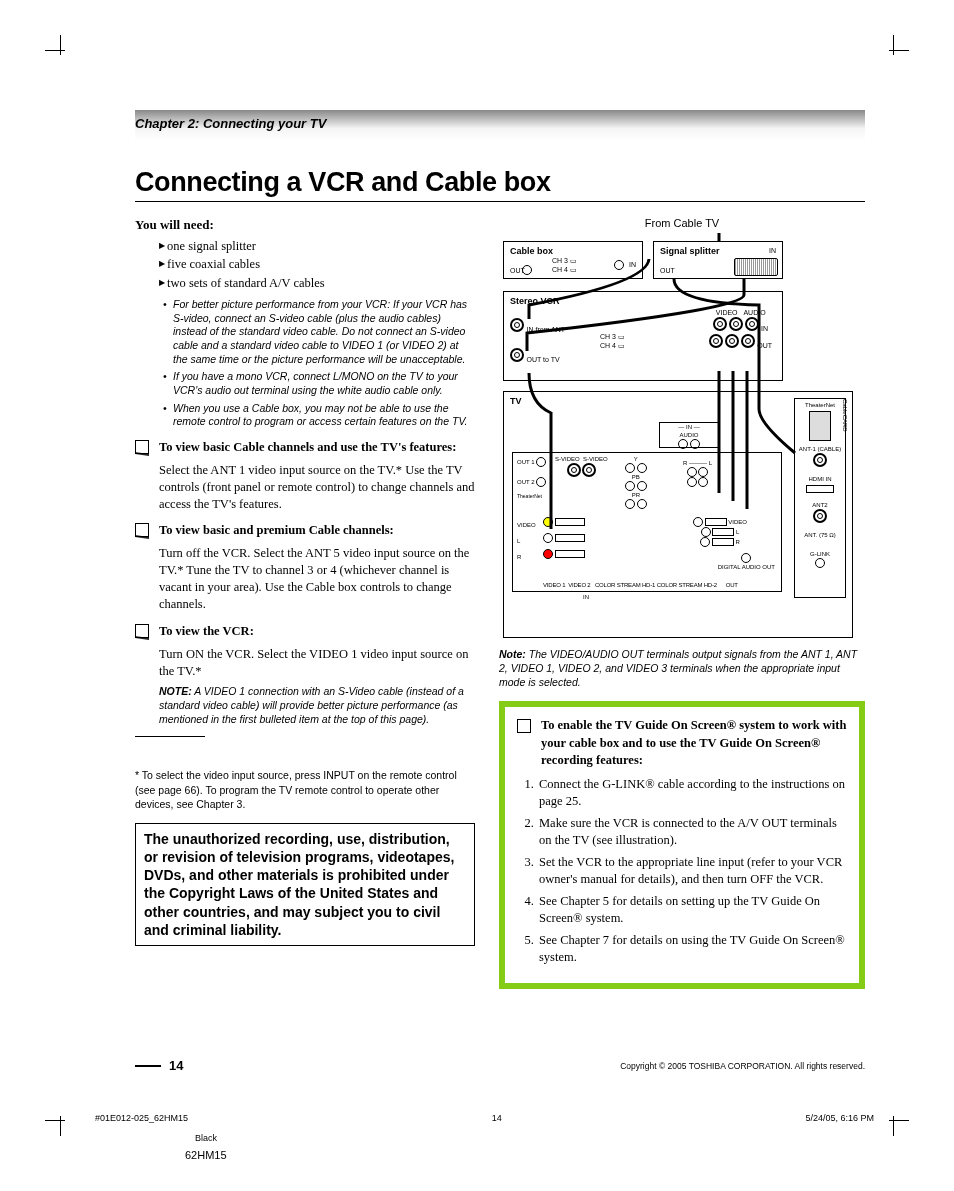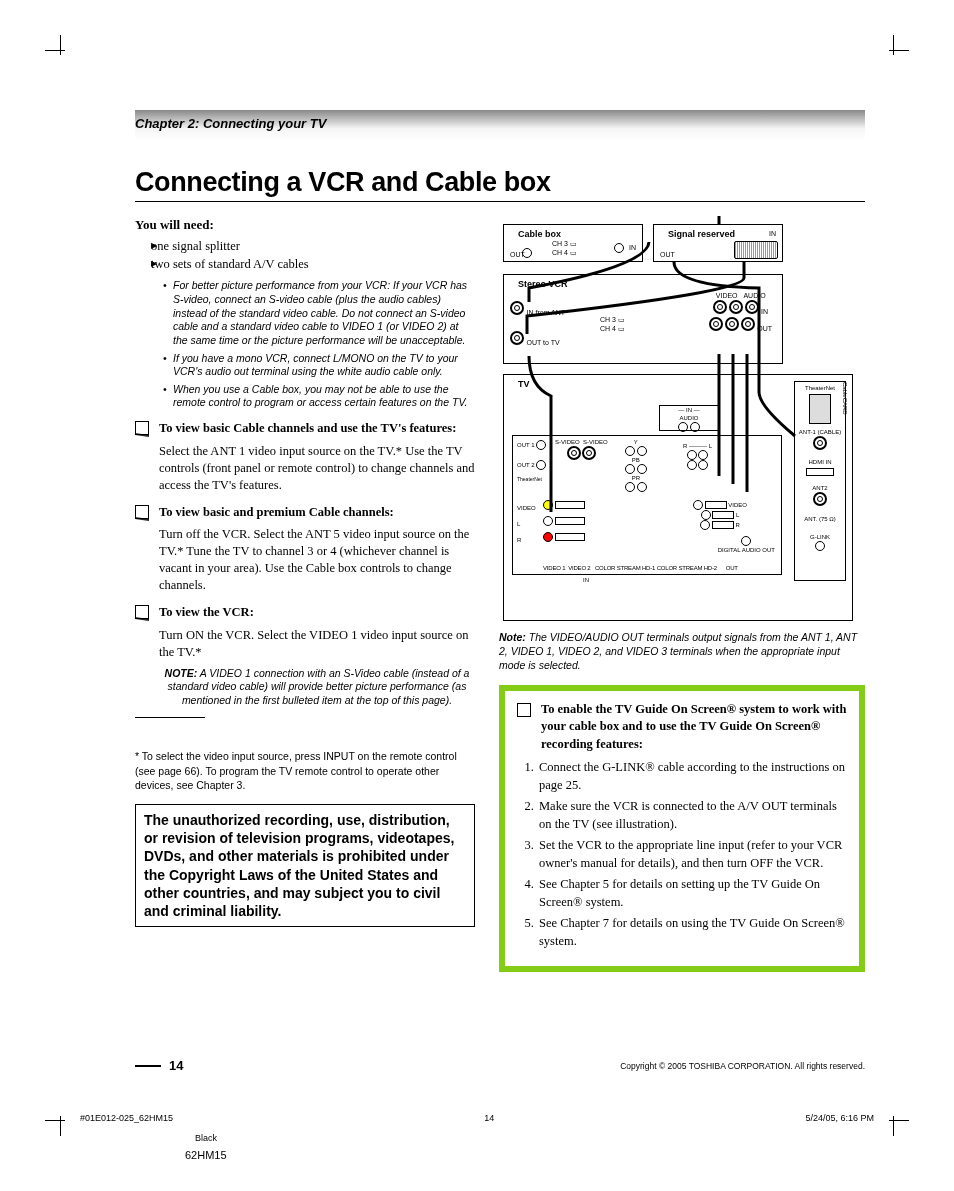--- a/index.html
+++ b/index.html
@@ -46,45 +46,45 @@
     border-bottom: 1.5px solid #000;
     padding-bottom: 3px;
     margin-bottom: 14px;
   }
   .cols { display: flex; gap: 24px; }
   .col-left { flex: 0 0 340px; font-size: 12.5px; line-height: 1.35; }
   .col-right { flex: 1; font-size: 12.5px; line-height: 1.35; }
 
   .need-head { font-weight: bold; font-size: 13px; margin-bottom: 4px; }
   ul.arrow { list-style: none; padding-left: 12px; margin-bottom: 6px; }
-  ul.arrow li { position: relative; padding-left: 0; margin: 2px 4px; }
+  ul.arrow li { position: relative; padding-left: 8px; margin: 2px 12px; }
   ul.arrow li::before { content: "▶"; font-size: 8px; position: absolute; left: 0; top: 3px; }
 
   ul.dot { list-style: none; padding-left: 28px; font-style: italic; font-family: Arial, sans-serif; font-size: 10.5px; line-height: 1.3; margin-bottom: 8px; }
   ul.dot li { position: relative; padding-left: 10px; margin: 4px 0; }
   ul.dot li::before { content: "•"; position: absolute; left: 0; top: 0; }
 
   .check-item { position: relative; padding-left: 24px; margin: 10px 0 6px 0; }
   .check-item::before { content: ""; position: absolute; left: 0; top: 1px; width: 12px; height: 12px; border: 1.3px solid #000; }
   .check-item::after { content: ""; position: absolute; left: 0; top: 13px; width: 14px; height: 2px; background:#000; transform: skewY(8deg); transform-origin: left; opacity:.85;}
   .check-head { font-weight: bold; font-size: 12.5px; }
   .check-body { padding-left: 24px; margin-bottom: 6px; }
 
-  .note-inline { font-family: Arial, sans-serif; font-size: 10.5px; font-style: italic; padding-left: 24px; margin-top:4px; line-height:1.3;text-align:center;}
+  .note-inline { font-family: Arial, sans-serif; font-size: 10.5px; font-style: italic; padding-left: 24px; margin-top:4px; line-height:1.3;}
   .note-inline b { font-style: italic; font-weight: bold; }
 
   .hr-short { border: none; border-top: 1px solid #000; width: 70px; margin: 10px 0 4px 0; }
   .footnote { font-family: Arial, sans-serif; font-size: 10.5px; line-height: 1.35; margin-top: 31px; }
 
   .warning-box { border: 1px solid #000; padding: 6px 8px; font-family: Arial, sans-serif; font-size: 14px; font-weight: bold; line-height: 1.3; margin-top: 12px; }
 
   .diagram-wrap { width: 100%; }
   .from-label { text-align: center; font-family: Arial, sans-serif; font-size: 11px; margin-bottom: 2px; }
 
-  .dbox { border: 1.5px solid #000; font-family: Arial, sans-serif; font-size: 9px; font-weight: bold; padding: 3px 14px; position: absolute; background:#fff;}
+  .dbox { border: 1.5px solid #000; font-family: Arial, sans-serif; font-size: 9px; font-weight: bold; padding: 3px 6px; position: absolute; background:#fff;}
   .diagram { position: relative; height: 400px; font-family: Arial, sans-serif; font-size: 8px; }
   .tiny { font-size: 7px; font-weight: normal; }
   .jack { width: 10px; height: 10px; border: 1px solid #000; border-radius: 50%; display:inline-block; vertical-align:middle;}
   .jack-big { width: 14px; height: 14px; border: 2px solid #000; border-radius: 50%; display:inline-block; position:relative;}
   .jack-big::after{content:"";position:absolute;inset:2px;border:1px solid #000;border-radius:50%;}
   .shaded { background: repeating-linear-gradient(90deg,#999,#999 1px,#fff 1px,#fff 2px);}
 
   .diag-note { font-family: Arial, sans-serif; font-size: 10.5px; font-style: italic; line-height:1.35; margin: 14px 0 12px 0; }
   .diag-note b { font-weight: bold; font-style: italic; }
 
@@ -93,21 +93,21 @@
   .tvguide-box .check-item::before{top:2px;}
   .tvguide-box .check-item{margin-top:0;}
   ol.num { padding-left: 20px; }
   ol.num li { margin: 4px 0; padding-left: 2px; }
 
   .page-footer { position: absolute; bottom: 118px; left: 135px; width: 730px; display:flex; align-items:center; font-family: Arial, sans-serif;}
   .pnum { font-weight: bold; font-size: 13px; }
   .copyright { flex:1; text-align:right; font-size: 8.5px; }
   .pnum-rule { width:26px; height:2px; background:#000; margin-right:8px; display:inline-block; vertical-align:middle;}
 
-  .print-info { position: absolute; bottom: 68px; left: 80px; right: 80px; font-family: Arial, sans-serif; font-size: 9px; display:flex; justify-content: space-between;}
+  .print-info { position: absolute; bottom: 68px; left: 95px; right: 80px; font-family: Arial, sans-serif; font-size: 9px; display:flex; justify-content: space-between;}
   .print-info2 { position: absolute; bottom: 48px; left: 195px; font-family: Arial, sans-serif; font-size: 9px;}
   .model { position: absolute; bottom: 30px; left: 185px; font-family: Arial, sans-serif; font-size: 11px;}
 </style>
 </head>
 <body>
 
 <div class="crop-mark crop-tl"></div>
 <div class="crop-mark crop-tr"></div>
 <div class="crop-mark crop-bl"></div>
 <div class="crop-mark crop-br"></div>
@@ -115,20 +115,21 @@
 <div class="page">
   <div class="chapter-bar">Chapter 2: Connecting your TV</div>
   <h1 class="main-title">Connecting a VCR and Cable box</h1>
 
   <div class="cols">
 
     <div class="col-left">
       <div class="need-head">You will need:</div>
       <ul class="arrow">
         <li>one signal splitter</li>
+        <li>five coaxial cables</li>
         <li>two sets of standard A/V cables</li>
       </ul>
       <ul class="dot">
         <li>For better picture performance from your VCR: If your VCR has S-video, connect an S-video cable (plus the audio cables) instead of the standard video cable. Do not connect an S-video cable and a standard video cable to VIDEO 1 (or VIDEO 2) at the same time or the picture performance will be unacceptable.</li>
         <li>If you have a mono VCR, connect L/MONO on the TV to your VCR's audio out terminal using the white audio cable only.</li>
         <li>When you use a Cable box, you may not be able to use the remote control to program or access certain features on the TV.</li>
       </ul>
 
       <div class="check-item"><span class="check-head">To view basic Cable channels and use the TV's features:</span></div>
       <div class="check-body">Select the ANT 1 video input source on the TV.* Use the TV controls (front panel or remote control) to change channels and access the TV's features.</div>
@@ -142,33 +143,34 @@
       <div class="note-inline"><b>NOTE:</b> <span>A VIDEO 1 connection with an S-Video cable (instead of a standard video cable) will provide better picture performance (as mentioned in the first bulleted item at the top of this page).</span></div>
 
       <hr class="hr-short">
       <div class="footnote">* To select the video input source, press INPUT on the remote control (see page 66). To program the TV remote control to operate other devices, see Chapter 3.</div>
 
       <div class="warning-box">The unauthorized recording, use, distribution, or revision of television programs, videotapes, DVDs, and other materials is prohibited under the Copyright Laws of the United States and other countries, and may subject you to civil and criminal liability.</div>
     </div>
 
     <div class="col-right">
       <div class="diagram-wrap">
+        <div class="from-label">From Cable TV</div>
         <div class="diagram">
 
           <div class="dbox" style="top:8px;left:4px;width:140px;height:38px;">
             <span>Cable box</span>
             <span style="position:absolute;right:6px;top:18px;" class="tiny">IN</span>
             <span style="position:absolute;left:6px;bottom:2px;" class="tiny">OUT</span>
             <span style="position:absolute;left:48px;top:14px;font-size:7px;font-weight:normal;"><span>CH 3</span> ▭<br><span>CH 4</span> ▭</span>
             <span class="jack" style="position:absolute;right:18px;top:18px;"></span>
             <span class="jack" style="position:absolute;left:18px;bottom:3px;"></span>
           </div>
 
           <div class="dbox" style="top:8px;left:154px;width:130px;height:38px;">
-            <span>Signal reserved</span>
+            <span>Signal splitter</span>
             <span style="position:absolute;right:6px;top:4px;" class="tiny">IN</span>
             <span style="position:absolute;left:6px;bottom:2px;" class="tiny">OUT</span>
             <span style="position:absolute;right:30px;bottom:2px;" class="tiny">OUT</span>
             <span class="shaded" style="position:absolute;right:4px;top:16px;width:44px;height:18px;border:1px solid #000;border-radius:2px;"></span>
           </div>
 
           <div class="dbox" style="top:58px;left:4px;width:280px;height:90px;">
             <span>Stereo VCR</span>
             <div style="position:absolute;left:6px;top:26px;"><span class="jack-big"></span> <span class="tiny">IN from ANT</span></div>
             <div style="position:absolute;left:6px;top:56px;"><span class="jack-big"></span> <span class="tiny">OUT to TV</span></div>

